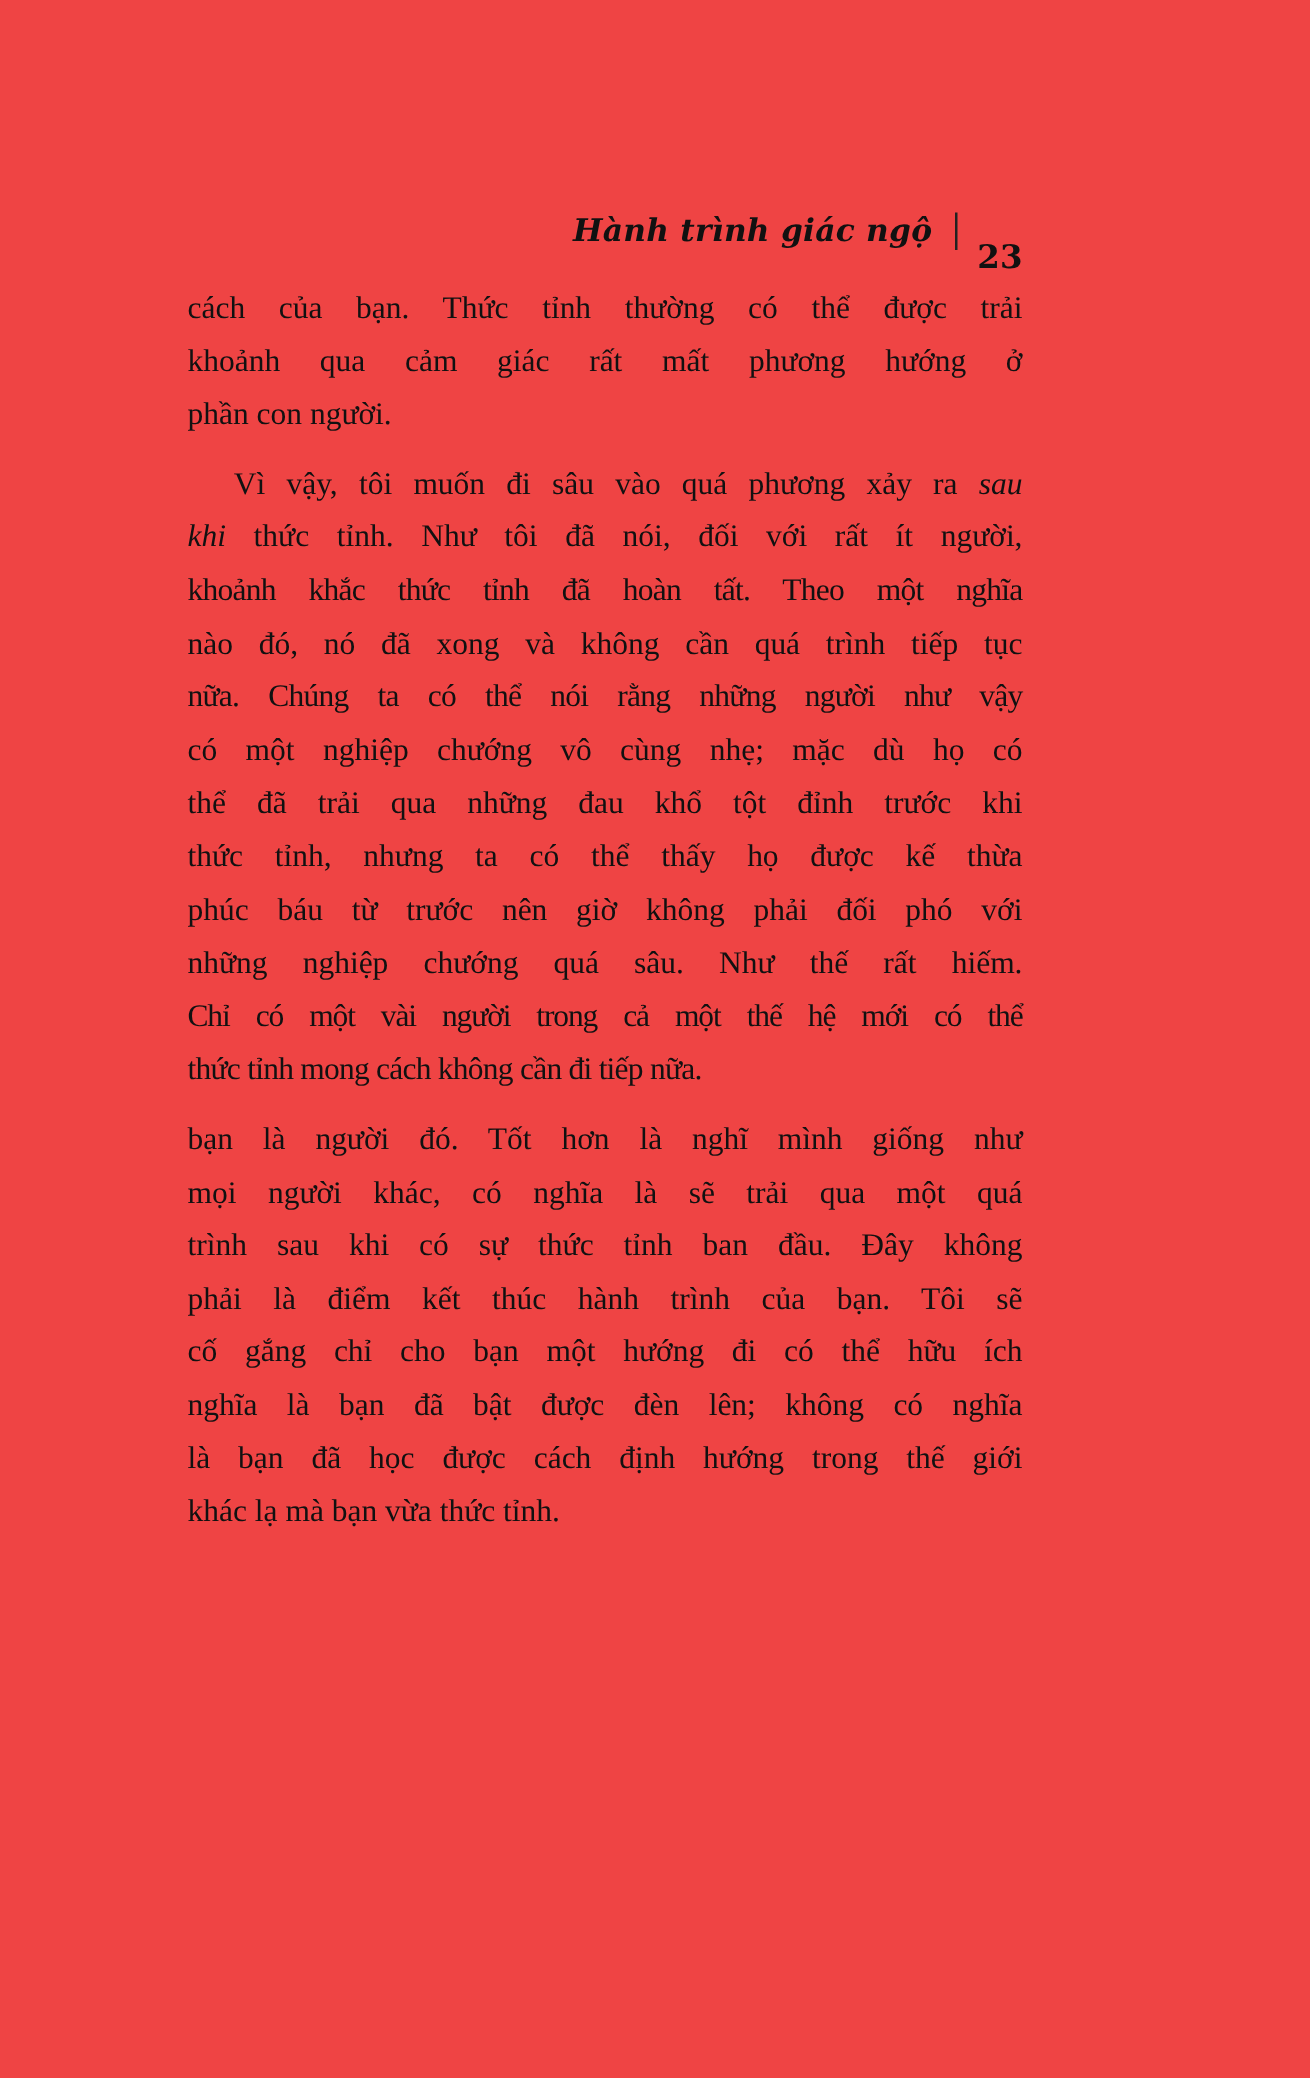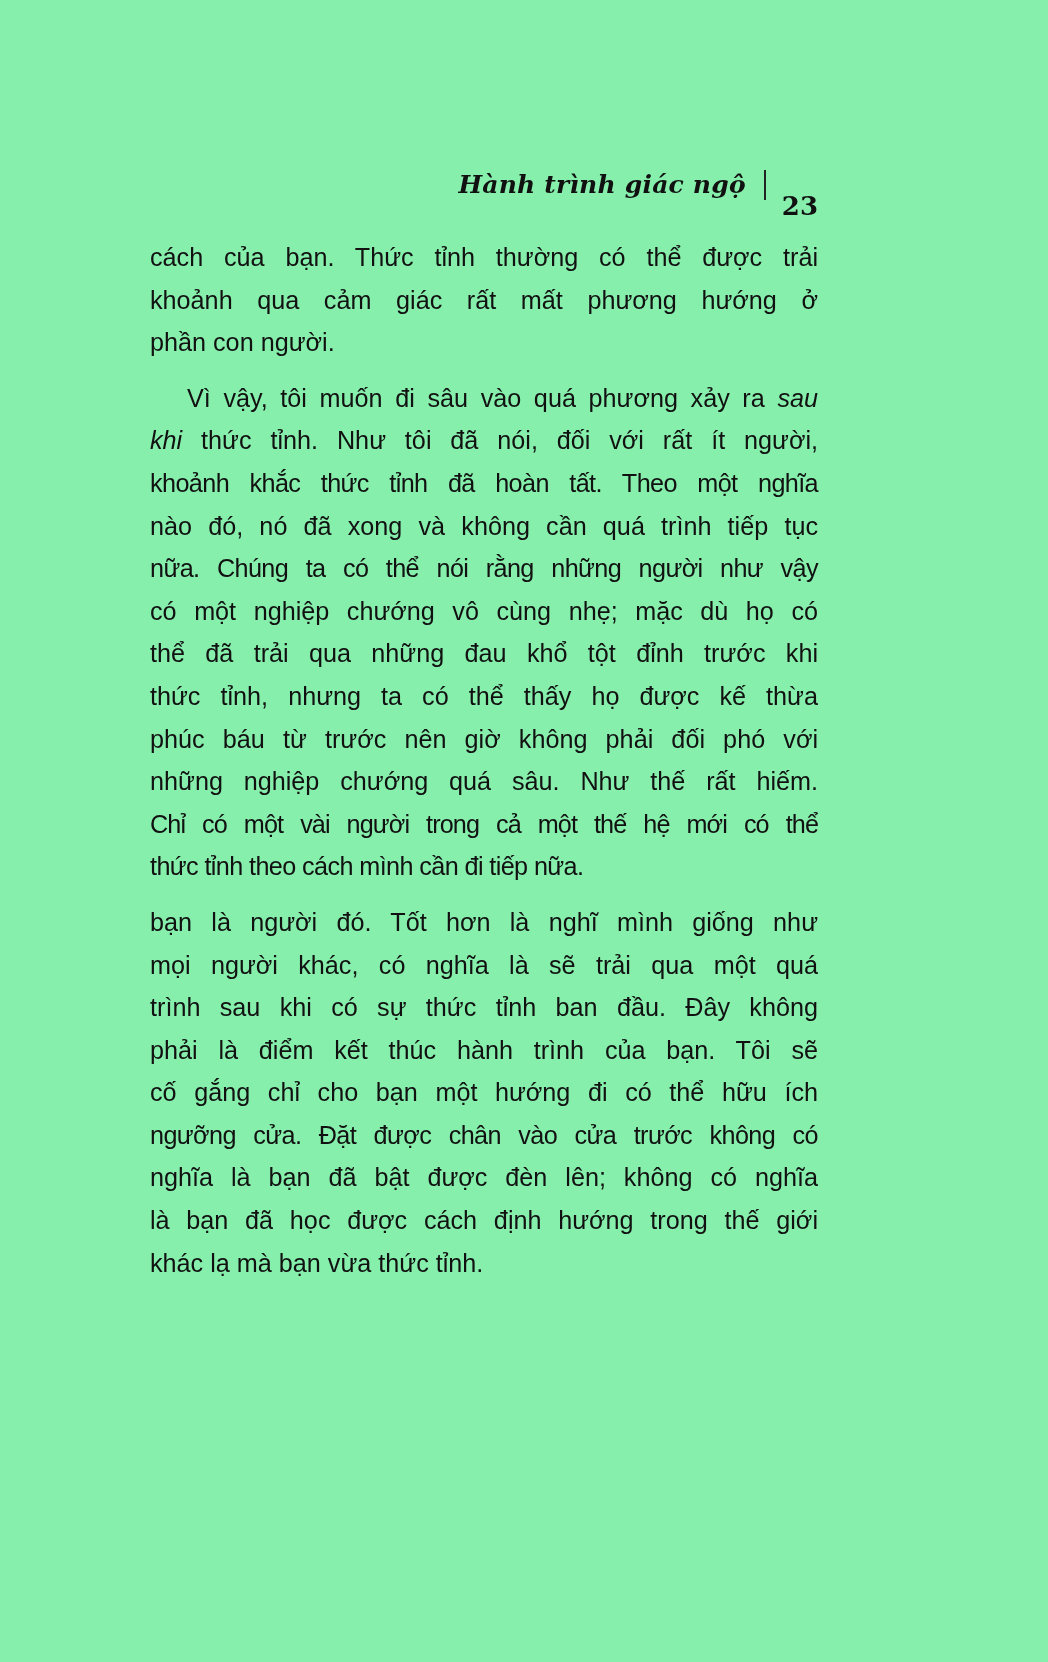--- a/index.html
+++ b/index.html
@@ -12,21 +12,21 @@
       height: 1662px;
       position: relative;
       overflow: hidden;
       color: #111111;
     }
     .page {
       position: absolute;
       left: 0; top: 0;
       width: 1048px;
       height: 1662px;
-      background: #86efac;
+      background: #ef4444;
     }
     .running-header {
       position: absolute;
       top: 148px;
       right: 230px;
       display: flex;
       align-items: center;
       font-family: "DejaVu Serif", serif;
       color: #111;
     }
@@ -46,23 +46,23 @@
     }
     .page-number {
       font-family: "DejaVu Serif", serif;
       font-weight: bold;
       font-size: 26px;
       margin-top: 43px;
     }
     .body-text {
       position: absolute;
       left: 150px;
-      top: 236px;
+      top: 226px;
       width: 668px;
-      font-family: Liberation Sans, sans-serif;
+      font-family: Liberation Serif, serif;
       font-size: 25.2px;
       line-height: 42.6px;
       color: #111;
     }
     .line {
       display: block;
       white-space: nowrap;
       text-align: justify;
       text-align-last: justify;
       height: 42.6px;
@@ -112,31 +112,30 @@
       <span class="line"><em>khi</em><span> thức tỉnh. Như tôi đã nói, đối với rất ít người,</span></span>
       <span class="line compact">khoảnh khắc thức tỉnh đã hoàn tất. Theo một nghĩa</span>
       <span class="line">nào đó, nó đã xong và không cần quá trình tiếp tục</span>
       <span class="line compact">nữa. Chúng ta có thể nói rằng những người như vậy</span>
       <span class="line">có một nghiệp chướng vô cùng nhẹ; mặc dù họ có</span>
       <span class="line">thể đã trải qua những đau khổ tột đỉnh trước khi</span>
       <span class="line">thức tỉnh, nhưng ta có thể thấy họ được kế thừa</span>
       <span class="line">phúc báu từ trước nên giờ không phải đối phó với</span>
       <span class="line">những nghiệp chướng quá sâu. Như thế rất hiếm.</span>
       <span class="line tight">Chỉ có một vài người trong cả một thế hệ mới có thể</span>
-      <span class="line last compact">thức tỉnh theo cách mình cần đi tiếp nữa.</span>
+      <span class="line last compact">thức tỉnh mong cách không cần đi tiếp nữa.</span>
     </div>
 
     <div class="para-gap"></div>
 
     <div>
       <span class="line">bạn là người đó. Tốt hơn là nghĩ mình giống như</span>
       <span class="line">mọi người khác, có nghĩa là sẽ trải qua một quá</span>
       <span class="line">trình sau khi có sự thức tỉnh ban đầu. Đây không</span>
       <span class="line">phải là điểm kết thúc hành trình của bạn. Tôi sẽ</span>
       <span class="line">cố gắng chỉ cho bạn một hướng đi có thể hữu ích</span>
-      <span class="line compact">ngưỡng cửa. Đặt được chân vào cửa trước không có</span>
       <span class="line">nghĩa là bạn đã bật được đèn lên; không có nghĩa</span>
       <span class="line">là bạn đã học được cách định hướng trong thế giới</span>
       <span class="line last">khác lạ mà bạn vừa thức tỉnh.</span>
     </div>
 
   </div>
 </div>
 
 </body></html>

